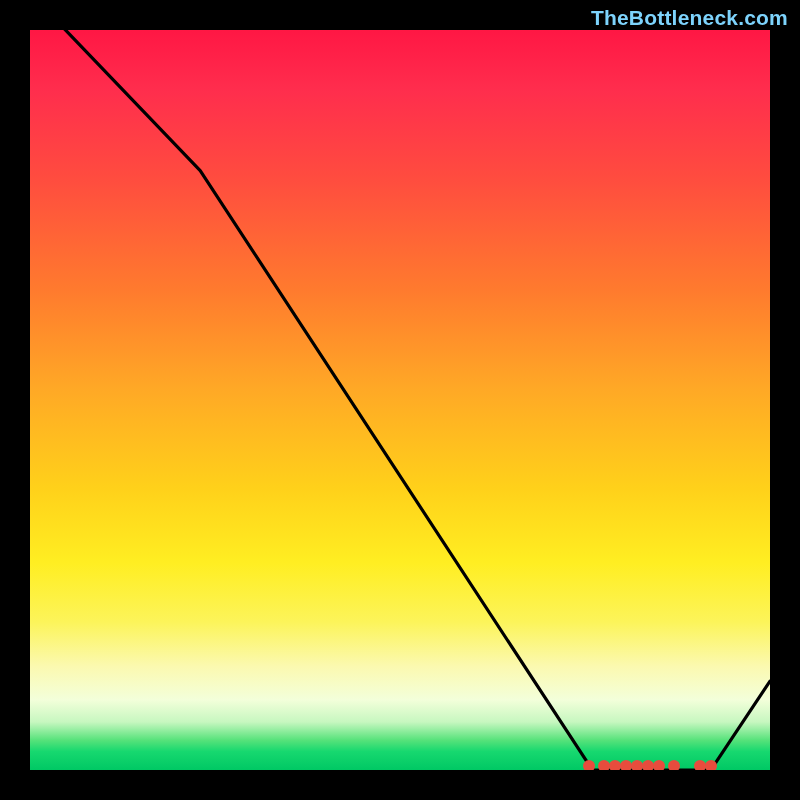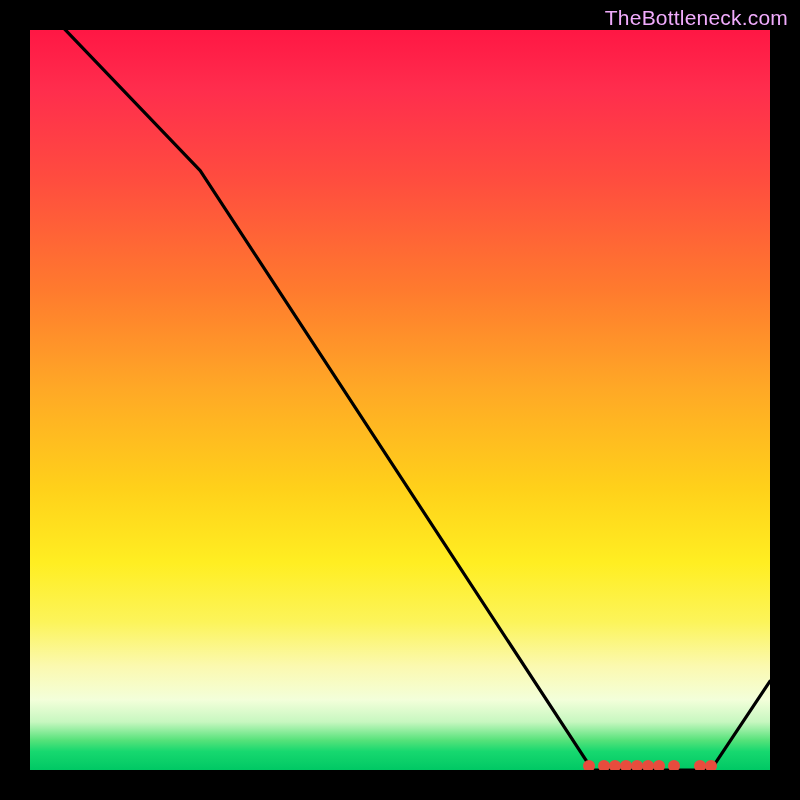--- a/index.html
+++ b/index.html
@@ -51,23 +51,23 @@
     width: 12px;
     height: 12px;
     background: #e84c3d;
     border-radius: 50%;
     transform: translate(-50%, -50%);
   }
   .attr {
     position: absolute;
     top: 6px;
     right: 12px;
-    color: #f0abfc;
+    color: #7dd3fc;
     font-size: 21px;
-    font-weight: 400;
+    font-weight: 700;
     letter-spacing: 0.2px;
   }
 </style>
 </head>
 <body>
 
 <div class="attr">TheBottleneck.com</div>
 
 <div class="plot-area">
   <div class="gradient-bg"></div>

